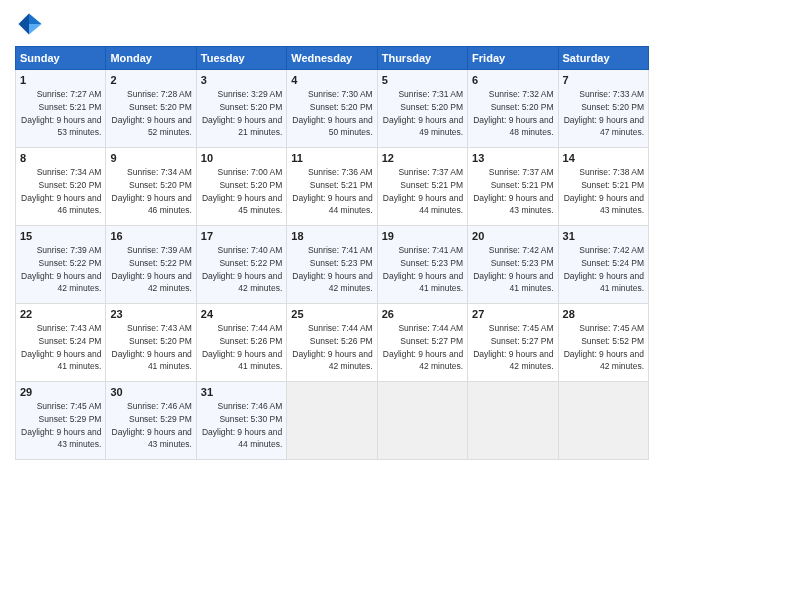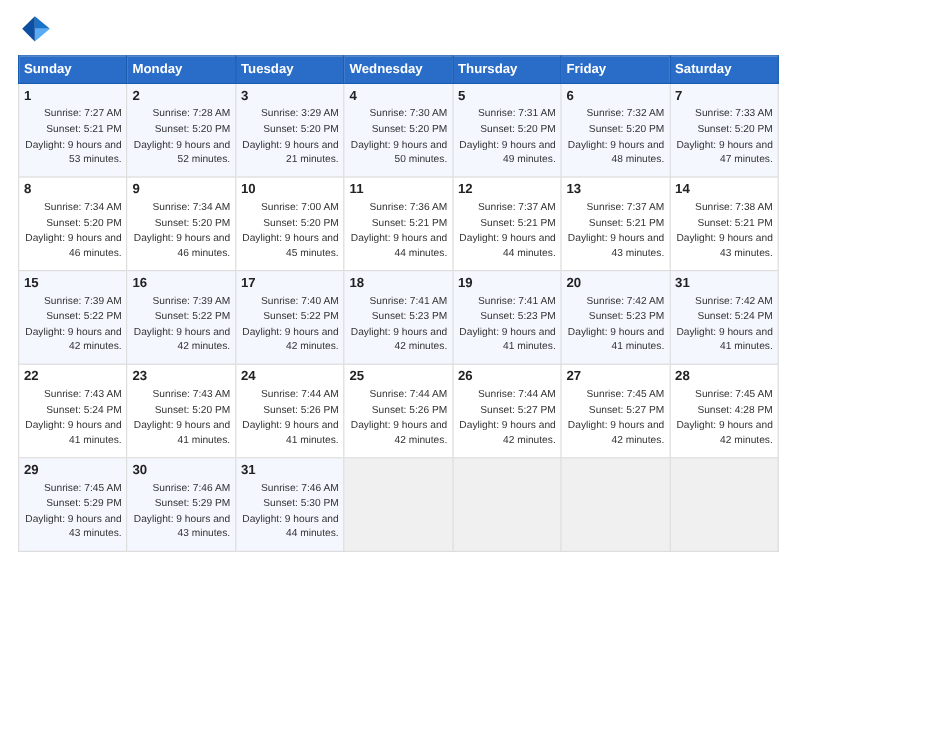--- a/index.html
+++ b/index.html
@@ -354,21 +354,21 @@
           <div class="day-info">
             <span>Sunrise: 7:45 AM</span><br>
             <span>Sunset: 5:27 PM</span><br>
             <span>Daylight: 9 hours and 42 minutes.</span>
           </div>
         </td>
           <td>
           <span class="day-num">28</span>
           <div class="day-info">
             <span>Sunrise: 7:45 AM</span><br>
-            <span>Sunset: 4:28 PM</span><br>
+            <span>Sunset: 5:52 PM</span><br>
             <span>Daylight: 9 hours and 42 minutes.</span>
           </div>
         </td>
         </tr>
         <tr>
           <td>
           <span class="day-num">29</span>
           <div class="day-info">
             <span>Sunrise: 7:45 AM</span><br>
             <span>Sunset: 5:29 PM</span><br>

